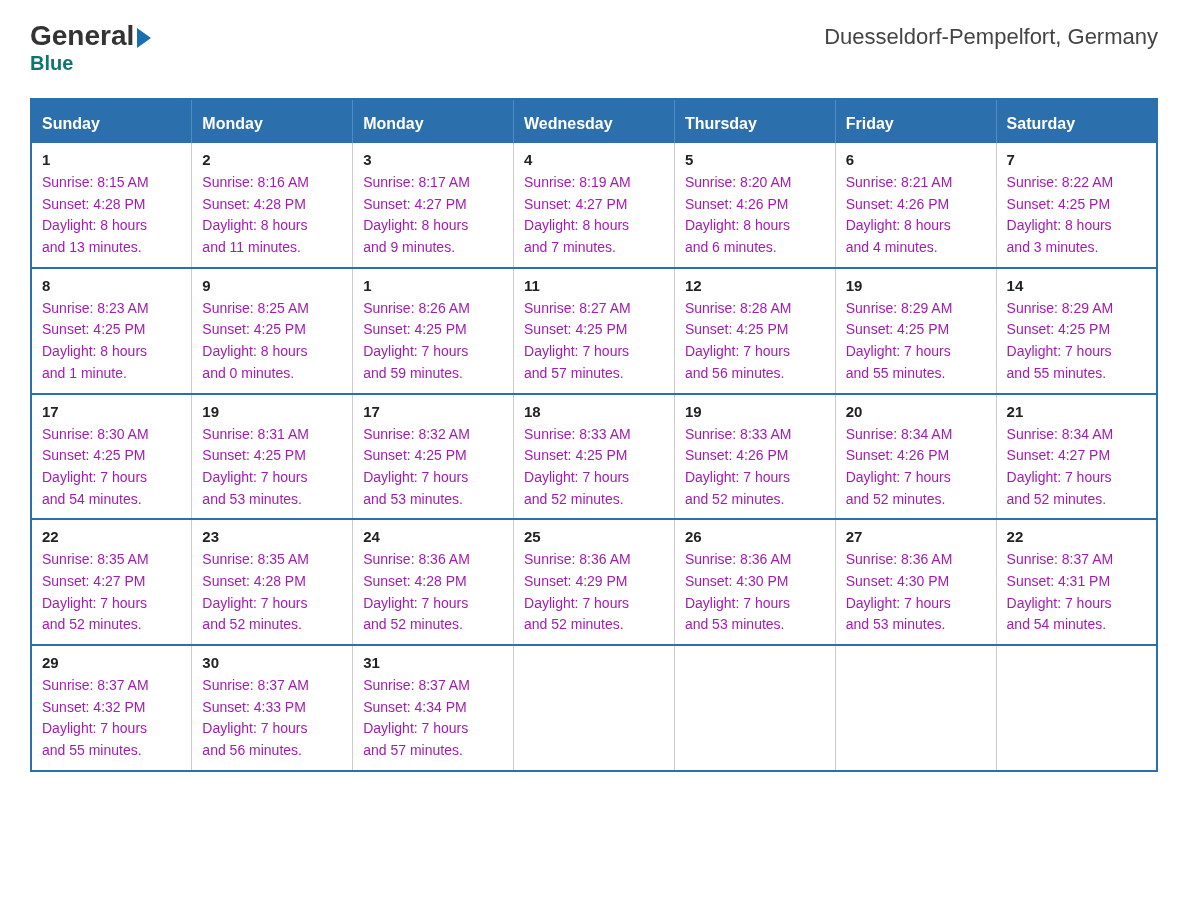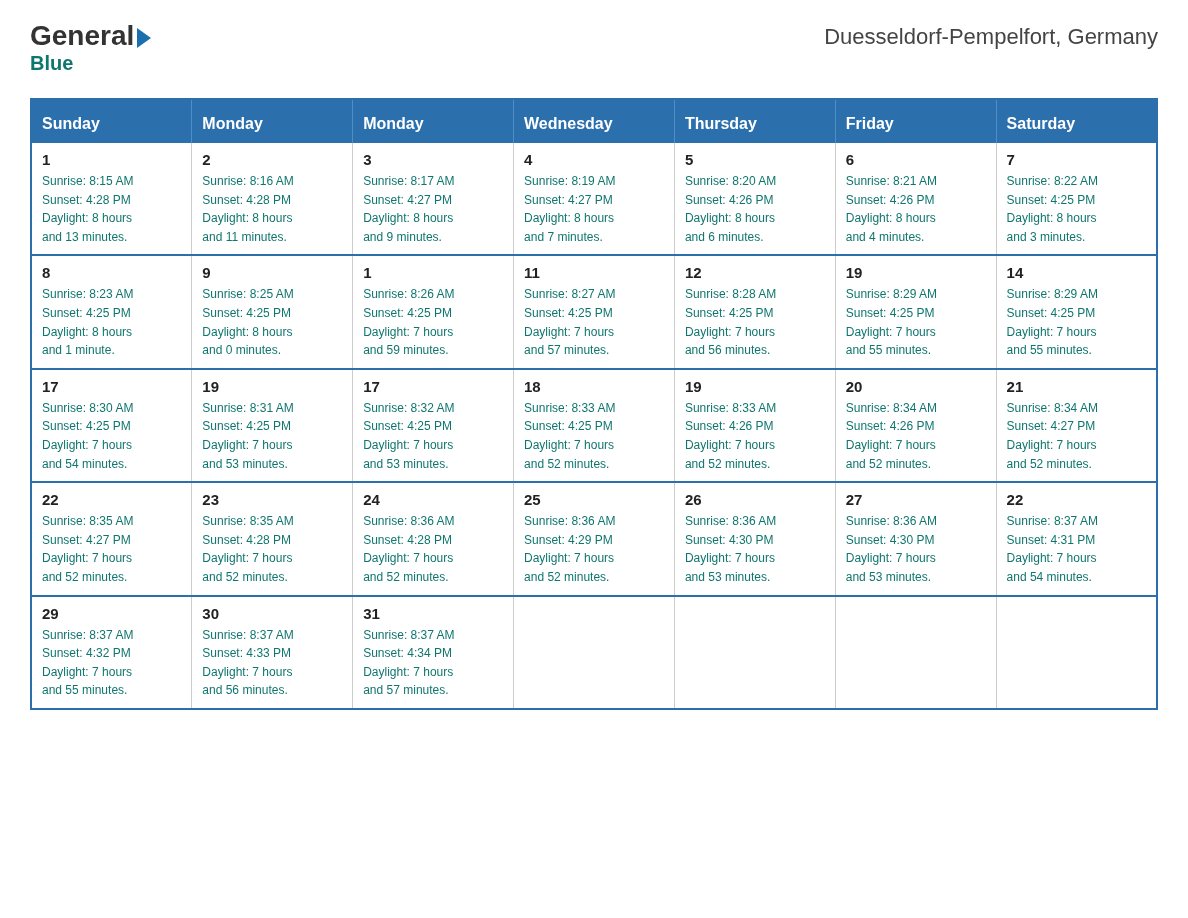--- a/index.html
+++ b/index.html
@@ -94,23 +94,23 @@
       border-right: none;
     }
     .day-number {
       font-size: 15px;
       font-weight: bold;
       color: #222;
       display: block;
       margin-bottom: 4px;
     }
     .day-info {
-      font-size: 12px;
+      font-size: 14px;
       line-height: 1.55;
-      color: #0f766e;
+      color: #a21caf;
     }
     .empty-cell {
       background: #fff;
     }
   </style>
 </head>
 <body>
 
 <div class="header">
   <div class="logo-wrapper">

